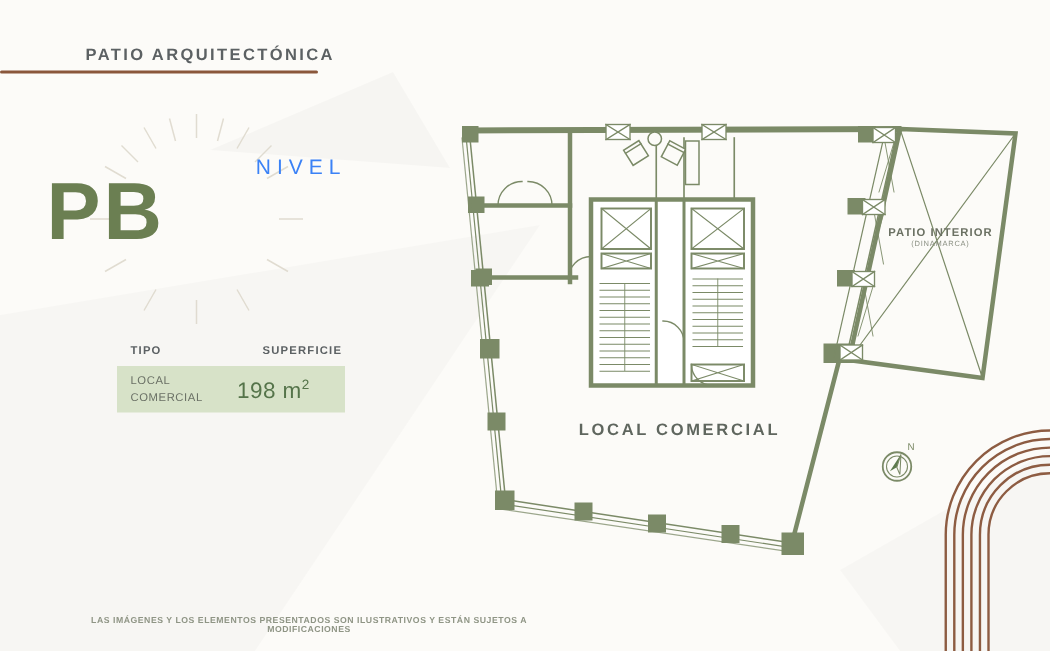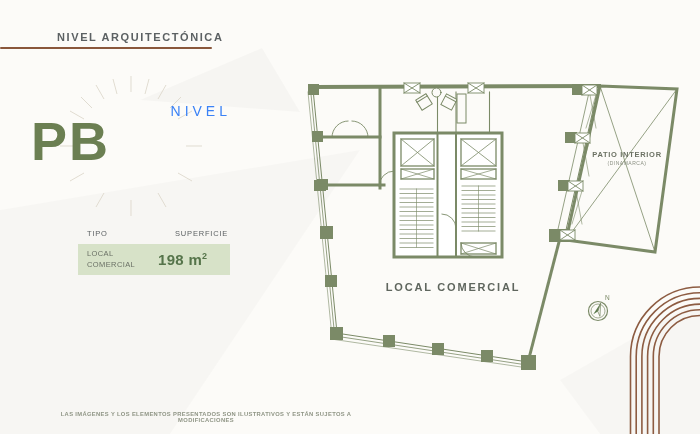--- a/index.html
+++ b/index.html
@@ -25,28 +25,28 @@
     left:31px;top:103px;width:200px;text-align:right;
     font-size:14px;letter-spacing:4px;color:#3b82f6;font-weight:400;
   }
   .pb{
     left:31px;top:113px;width:200px;text-align:left;
     font-size:54px;font-weight:700;letter-spacing:2px;color:#6b7f52;line-height:1.05;
   }
   
   .table{left:78px;top:229px;width:152px;}
   .thead{display:flex;margin-bottom:6px;}
-  .th{font-size:7.5px;font-weight:400;letter-spacing:.8px;color:#5c6163;}
+  .th{font-size:7.5px;font-weight:700;letter-spacing:.8px;color:#5c6163;}
   .th.c1{width:72px;padding-left:9px;box-sizing:border-box;}
   .th.c2{width:80px;padding-left:8px;box-sizing:border-box;margin-left:32px;}
   .trow{display:flex;align-items:center;background:#d7e2c8;height:31px;}
   .td1{width:72px;padding-left:9px;box-sizing:border-box;
        font-size:7.5px;color:#6a7065;letter-spacing:.4px;line-height:1.4;}
   .td2{width:80px;padding-left:8px;box-sizing:border-box;
-       font-size:15px;font-weight:700;color:#55744a;letter-spacing:.3px;}
+       font-size:15px;font-weight:400;color:#55744a;letter-spacing:.3px;}
   .td2 sup{font-size:9px;}
   
   .local-label{
     left:368px;top:281px;width:170px;text-align:center;
     font-size:11px;font-weight:600;letter-spacing:1.8px;color:#5f665e;
   }
   .patio-title{
     left:583px;top:150px;width:88px;text-align:center;
     font-size:7.5px;font-weight:700;letter-spacing:.7px;color:#6b7163;
   }
@@ -84,21 +84,21 @@
     <line x1="76" y1="146" x2="60" y2="146"></line>
     <line x1="84" y1="119" x2="70" y2="111"></line>
     <line x1="104" y1="99" x2="96" y2="85"></line>
     <line x1="145" y1="94" x2="149" y2="79"></line>
     <line x1="117" y1="94" x2="113" y2="79"></line>
     <line x1="170" y1="108" x2="181" y2="97"></line>
     <line x1="92" y1="108" x2="81" y2="97"></line>
   </g>
 </svg>
 
-<div class="abs title">NIVEL ARQUITECTÓNICA</div>
+<div class="abs title">PATIO ARQUITECTÓNICA</div>
 <div class="abs title-rule"></div>
 
 <div class="abs nivel">NIVEL</div>
 <div class="abs pb">PB</div>
 
 <div class="abs table">
   <div class="thead">
     <div class="th c1">TIPO</div>
     <div class="th c2">SUPERFICIE</div>
   </div>

